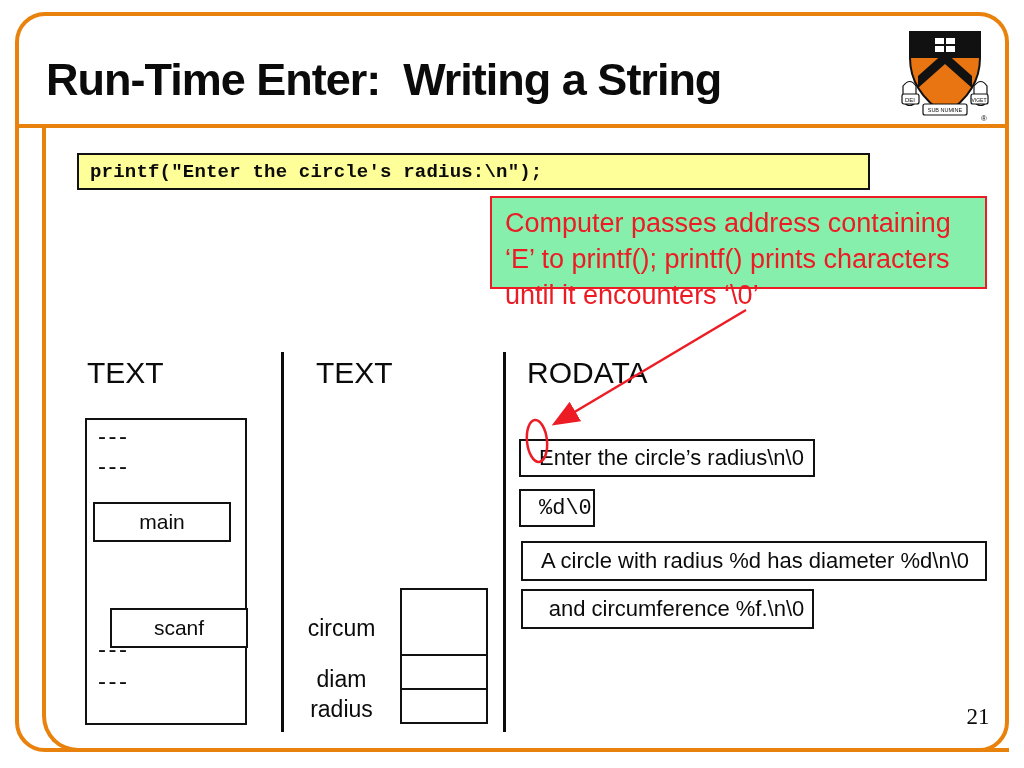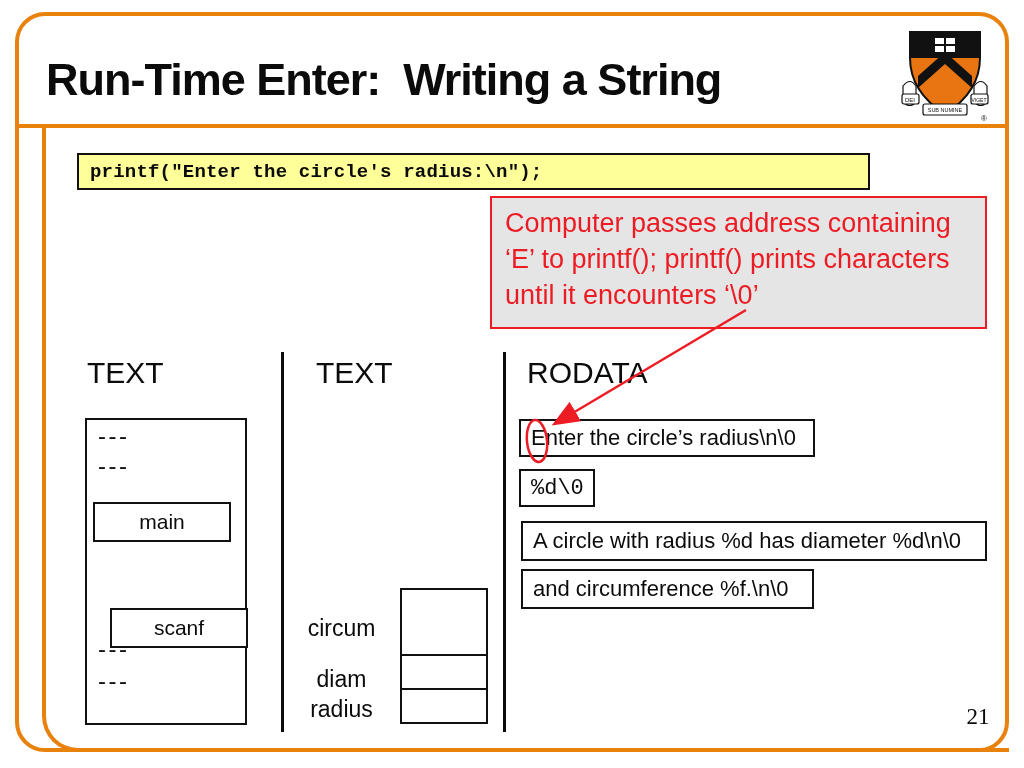--- a/index.html
+++ b/index.html
@@ -47,26 +47,26 @@
     border: 2px solid #111;
     display: flex; align-items: center;
     padding-left: 11px;
     font-family: "Liberation Mono", "DejaVu Sans Mono", monospace;
     font-weight: bold; font-size: 19px; letter-spacing: 0.2px;
     color: #0b0b0b; white-space: pre;
   }
   
   .callout {
     position: absolute; left: 490px; top: 196px;
-    width: 497px; height: 133px;
+    width: 497px; height: 93px;
     border: 2px solid #ED1C24;
     color: #ED1C24;
     font-size: 27px; line-height: 36px;
     padding: 7px 0 0 13px;
-    background: #e5e5e5;
+    background: #86efac;
   }
   
   .divider { position: absolute; width: 3px; height: 380px; top: 352px; background: #0b0b0b; }
   .divider.d1 { left: 281px; }
   .divider.d2 { left: 503px; }
   .col-heading { position: absolute; font-size: 30px; color: #0b0b0b; top: 356px; }
   .h-text   { left: 87px; }
   .h-stack  { left: 316px; }
   .h-rodata { left: 527px; }
   
@@ -102,27 +102,27 @@
     position: absolute; left: 290px; width: 103px;
     text-align: center; font-size: 23px; color: #0b0b0b;
   }
   .lbl-circum { top: 615px; }
   .lbl-diam   { top: 666px; }
   .lbl-radius { top: 696px; }
   
   .ro-box {
     position: absolute;
     border: 2px solid #111; background: #fff;
-    display: flex; align-items: center; padding-left: 10px;
-    font-size: 22px; color: #0b0b0b; white-space: pre;
+    display: flex; align-items: center; padding-left: 18px;
+    font-size: 22px; color: #0b0b0b; white-space: pre; margin-top: 20px;
   }
   .ro1 { left: 519px; top: 419px; width: 296px; height: 38px; }
   .ro2 { left: 519px; top: 469px; width: 76px;  height: 38px; font-family: Liberation Mono, monospace; }
   .ro3 { left: 521px; top: 521px; width: 466px; height: 40px; }
-  .ro4 { left: 521px; top: 569px; width: 293px; height: 40px; }
+  .ro4 { left: 521px; top: 569px; width: 293px; height: 40px; justify-content: center; }
   
   .overlay {
     position: absolute; left: 0; top: 0;
     width: 1024px; height: 768px;
     pointer-events: none; z-index: 5;
   }
   
   .page-number {
     position: absolute; left: 958px; top: 704px; width: 40px;
     font-family: "Liberation Serif", "DejaVu Serif", serif;

